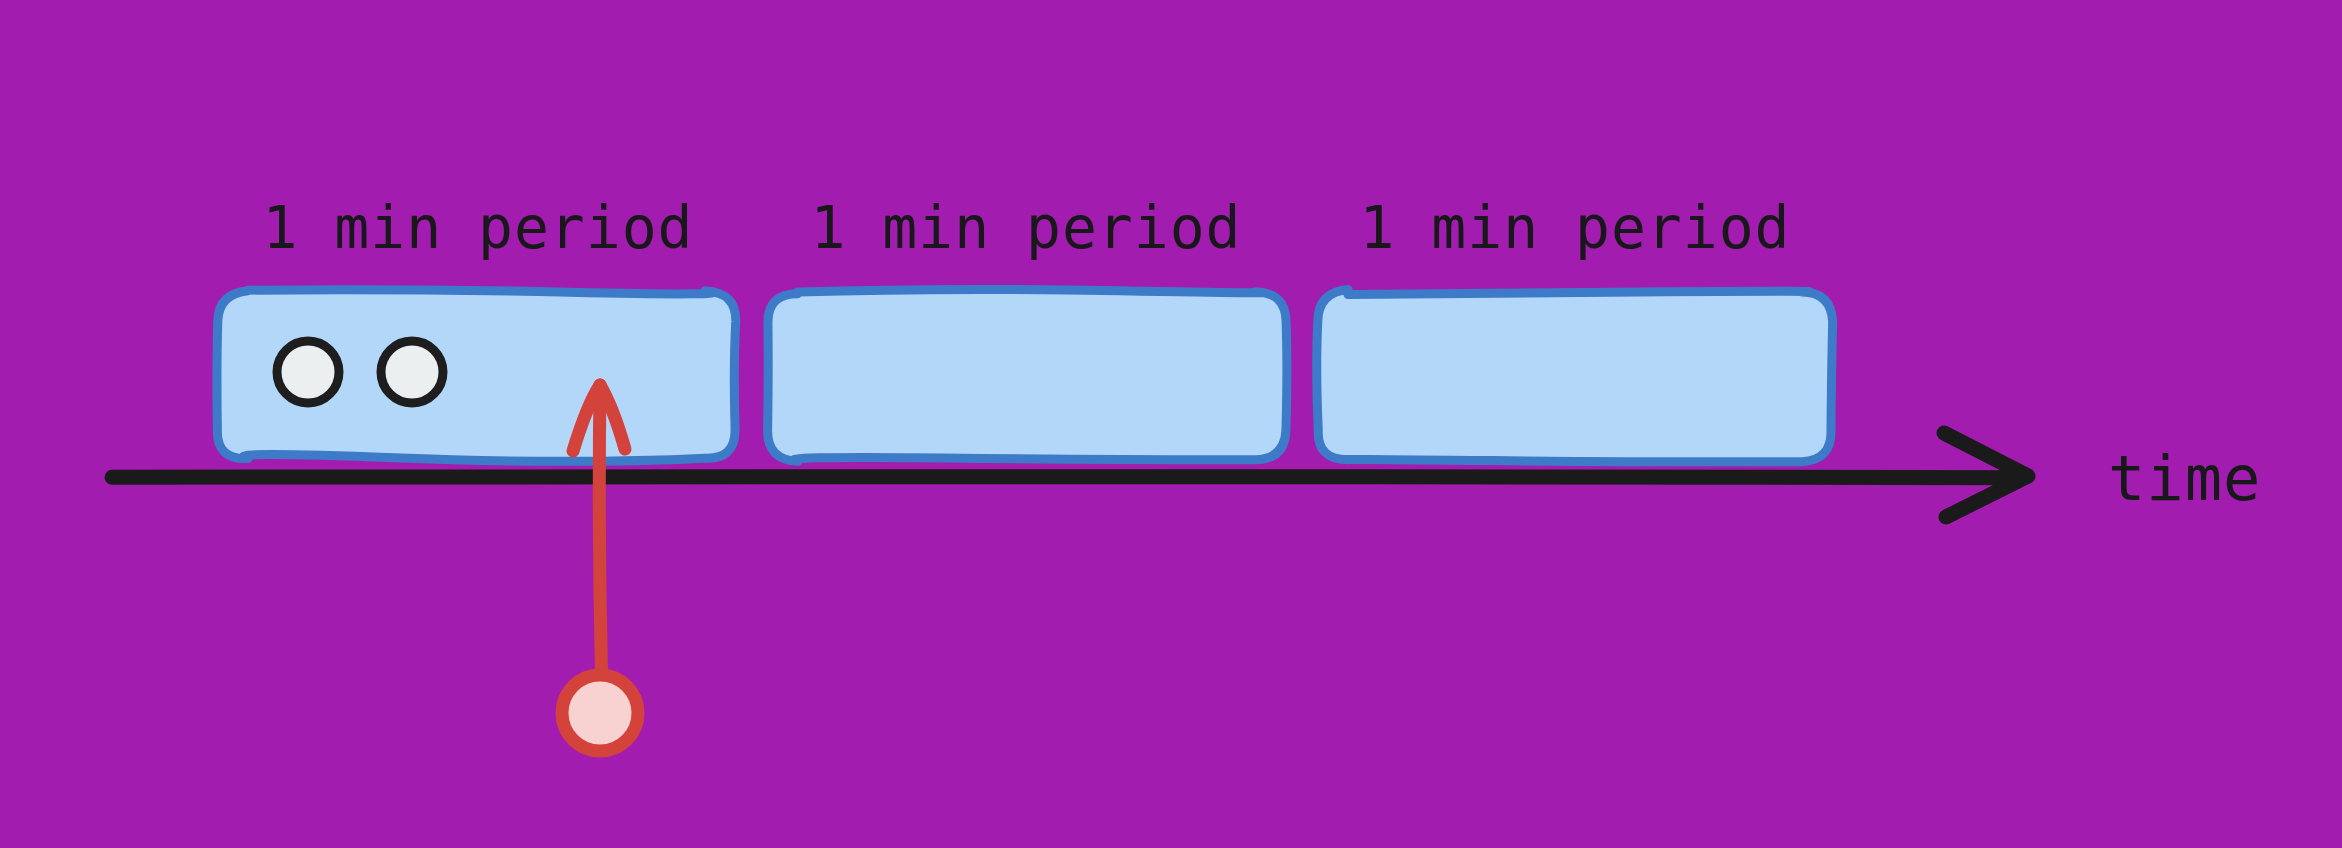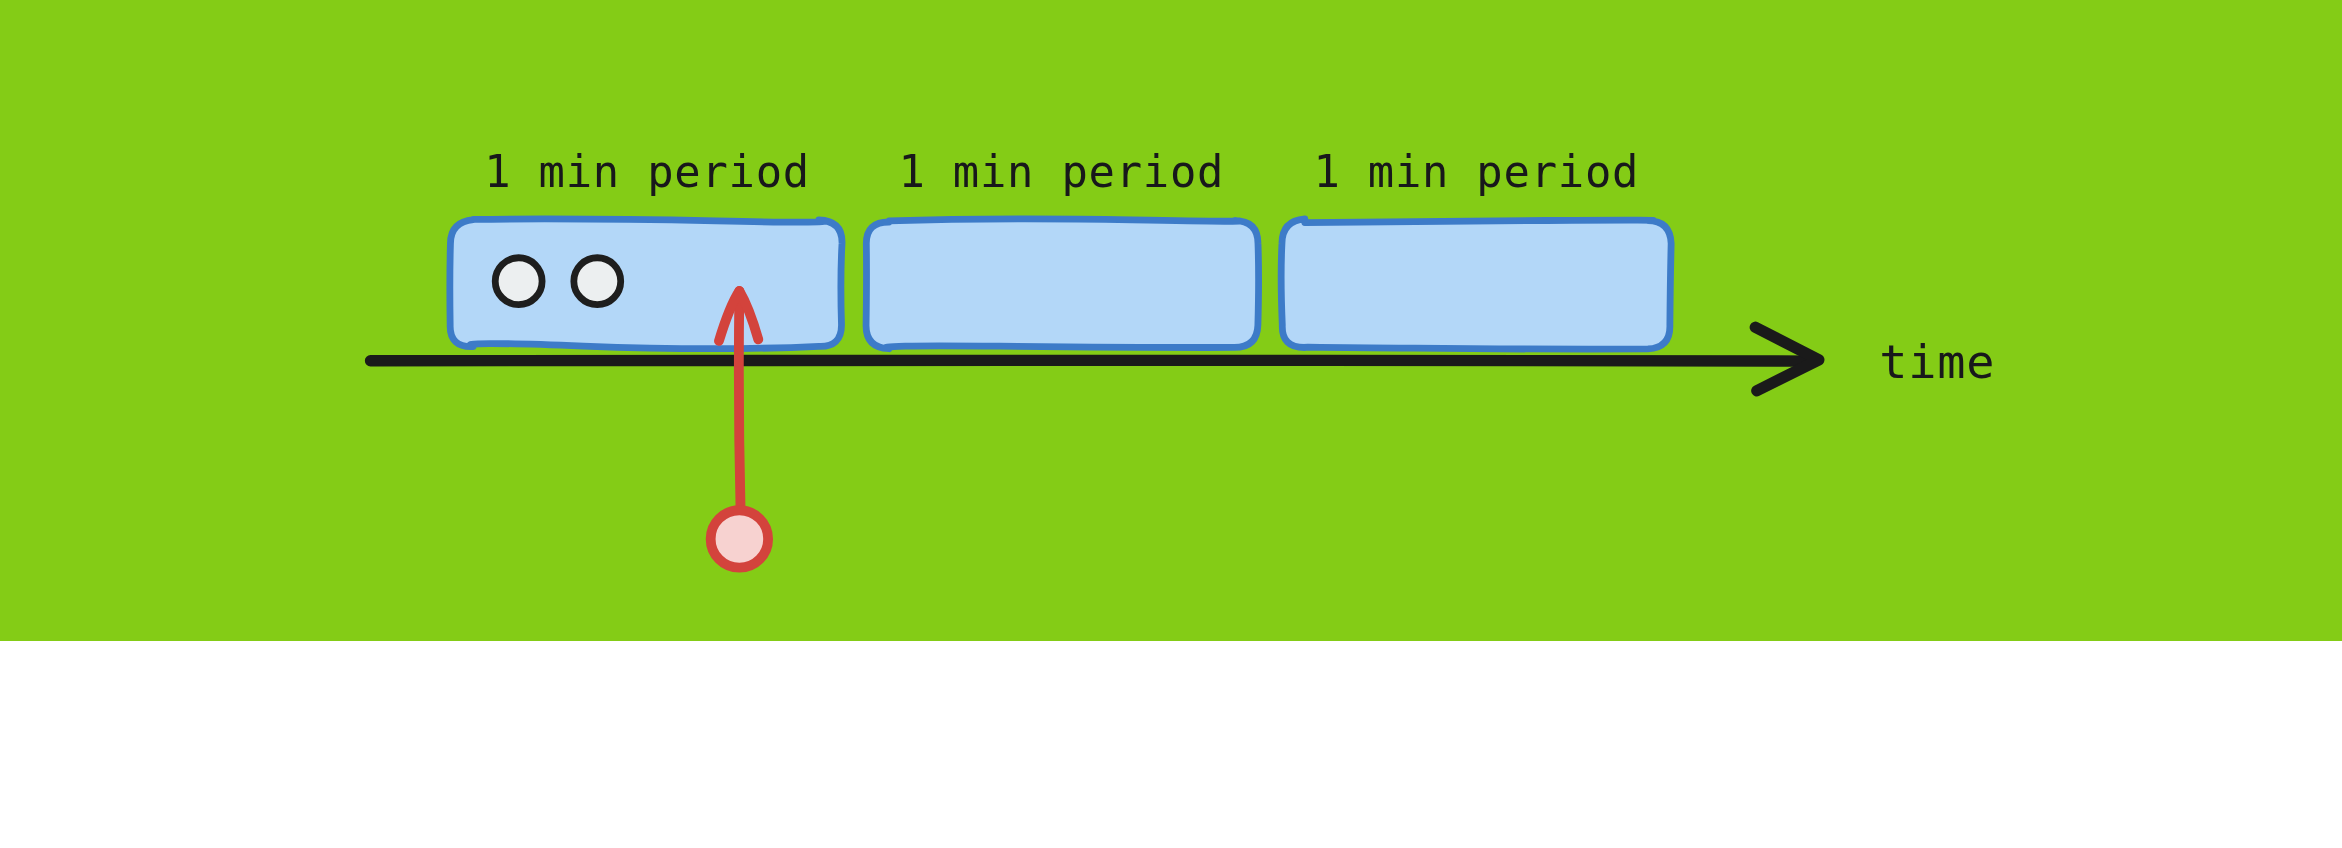--- a/index.html
+++ b/index.html
@@ -39,21 +39,21 @@
     font-weight: 400;
     fill: #18181b;
     letter-spacing: 1px;
     text-anchor: start;
     dominant-baseline: alphabetic;
   }
 </style>
 </head>
 <body>
 
-<div id="canvas" style="width: 2342px; height: 641px; background: #84cc16;">
+<div id="canvas" style="width: 2342px; height: 848px; background: #a21caf;">
   <svg id="scene" viewBox="0 0 2342 848" xmlns="http://www.w3.org/2000/svg">
 
     <g>
       <text class="period-label" id="label-0" x="478" y="248">1 min period</text>
       <text class="period-label" id="label-1" x="1026" y="248">1 min period</text>
       <text class="period-label" id="label-2" x="1575" y="248">1 min period</text>
     </g>
 
     <g>
 

